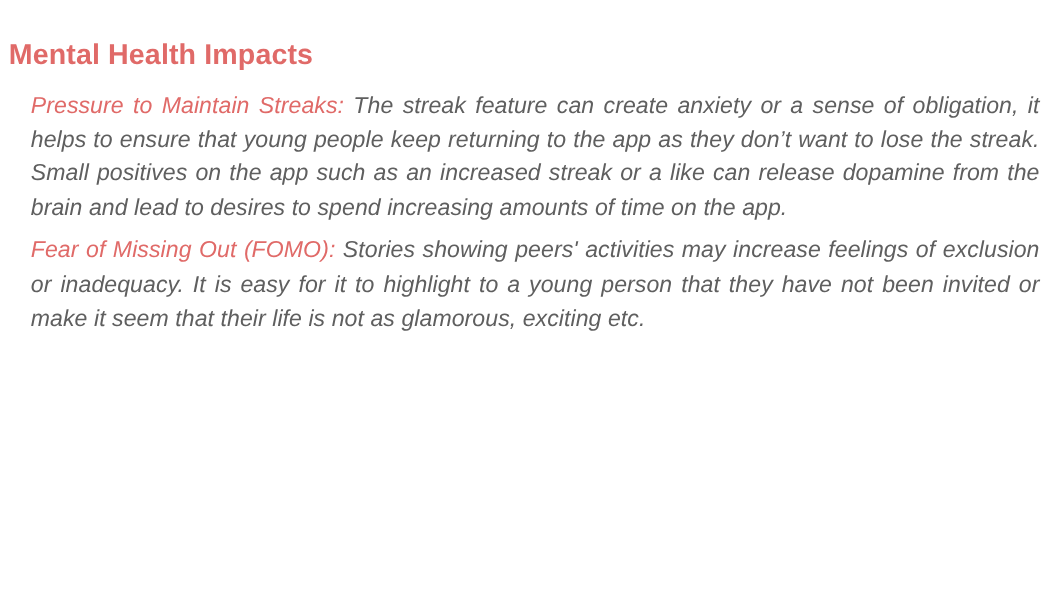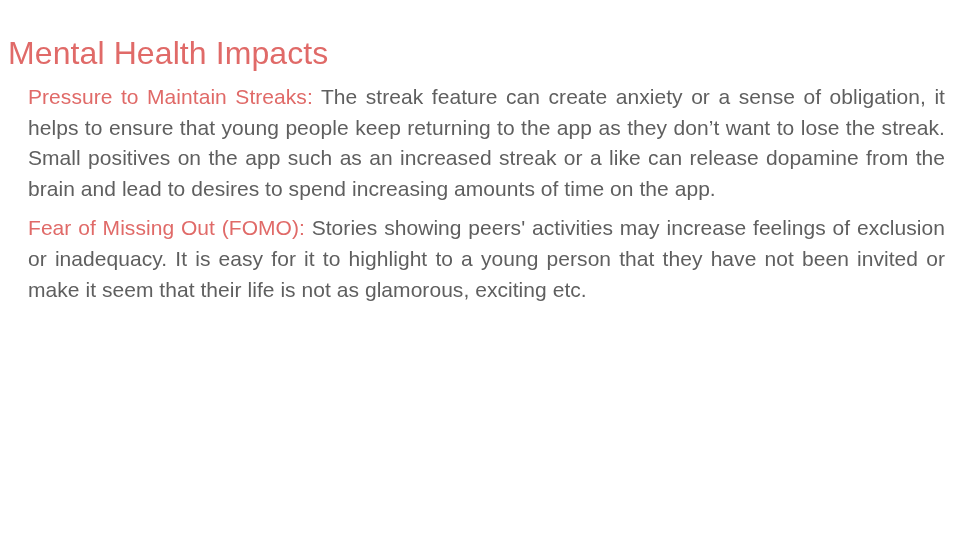--- a/index.html
+++ b/index.html
@@ -20,34 +20,35 @@
     width: 960px;
     height: 540px;
     background: #ffffff;
     box-sizing: border-box;
   }
 
   .slide-title {
     position: absolute;
     left: 8px;
     top: 13px;
-    font-size: 32px;
+    font-size: 26px;
     line-height: 38px;
-    font-weight: normal;
+    font-weight: bold;
     color: #e06a68;
     letter-spacing: 0.1px;
     white-space: nowrap;
     text-align: center;
   }
 
   .body-block {
     position: absolute;
     left: 28px;
     top: 82px;
     width: 917px;
+    font-style: italic;
   }
 
   .para {
     margin: 0 0 9px 0;
     font-size: 21px;
     line-height: 30.6px;
     color: #5f5f5f;
     text-align: justify;
     text-justify: inter-word;
     letter-spacing: 0.05px;

